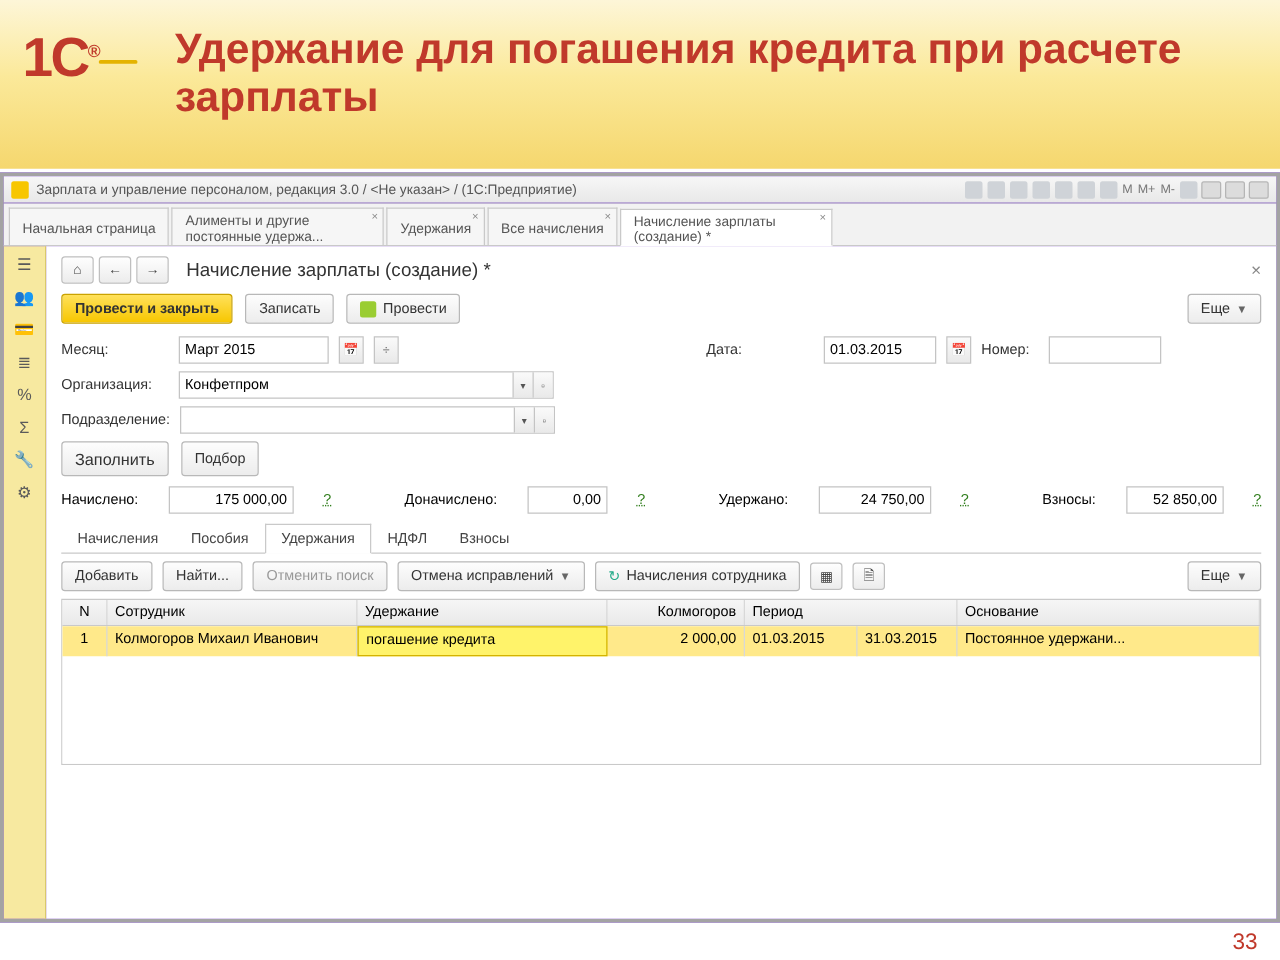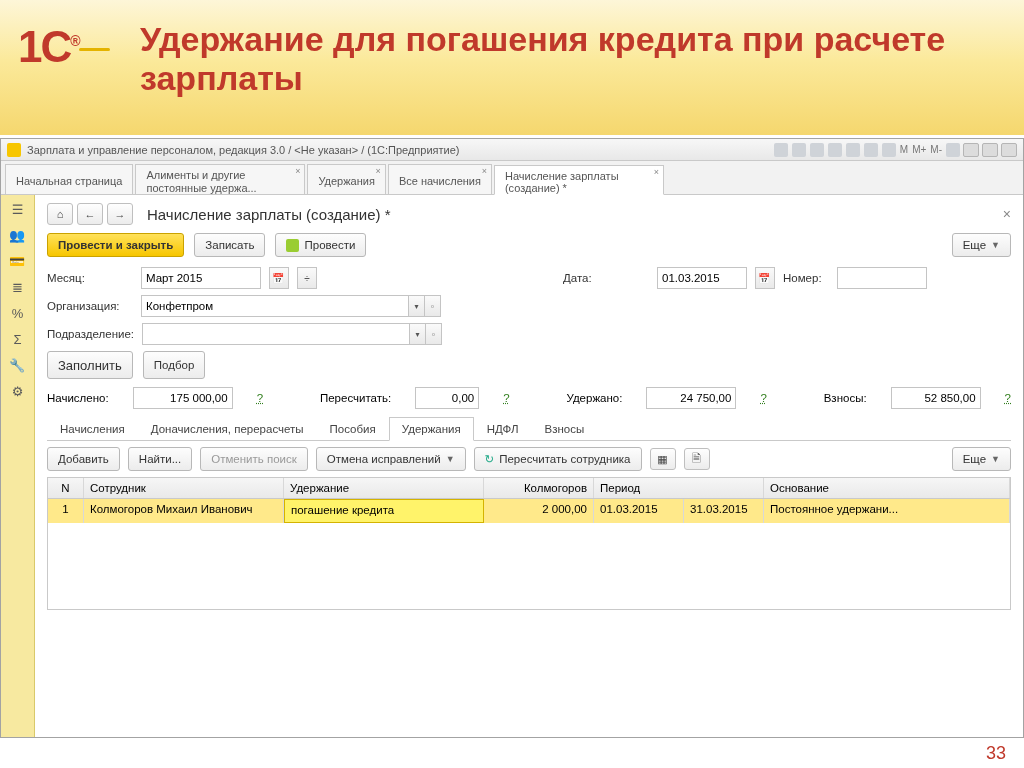--- a/index.html
+++ b/index.html
@@ -20,21 +20,21 @@
 .logo-1c .main sup { font-size: 14px; vertical-align: super; }
 .logo-1c .underline { width: 70px; height: 3px; background: #e4b300; margin-top: 4px; border-radius: 2px; }
 .slide-title {
   color: #c0392b; font-size: 34px; font-weight: bold; line-height: 1.15;
   margin-left: 30px; margin-top: 8px;
 }
 
 
 .app-window {
   position: absolute; left: 0; top: 138px; right: 0; height: 600px;
-  background: #6d28d9; border: 1px solid #a3a3a3;
+  background: #6d28d9; border: 3px solid #a3a3a3;
 }
 .app-titlebar {
   height: 22px; background: linear-gradient(#f7f7f7,#e8e8e8);
   border-bottom: 1px solid #c9c9c9;
   display: flex; align-items: center; padding: 0 6px; font-size: 11px; color: #555;
 }
 .app-titlebar .ico { width: 14px; height: 14px; background: #f7c600; border-radius: 2px; margin-right: 6px; }
 .app-titlebar .spacer { flex: 1; }
 .app-titlebar .tbicon { width: 14px; height: 14px; margin-left: 4px; background: #cfd3d8; border-radius: 2px; }
 .app-titlebar .tbtxt { font-size: 10px; color: #777; margin-left: 4px; }
@@ -247,53 +247,52 @@
       <div class="formrow" style="gap:10px;margin-top:4px">
         <button class="btn" style="height:28px;font-size:13px">Заполнить</button>
         <button class="btn" style="height:28px">Подбор</button>
       </div>
 
       <div class="totals">
         <span>Начислено:</span>
         <input class="input num" style="width: 100px; text-align: right;" readonly="" value="175 000,00">
         <span class="linkq">?</span>
         <span style="width:14px"></span>
-        <span>Пересчитать:</span>
+        <span>Доначислено:</span>
         <input class="input num" style="width: 64px; text-align: right;" readonly="" value="0,00">
         <span class="linkq">?</span>
         <span style="width:14px"></span>
         <span>Удержано:</span>
         <input class="input num" style="width: 90px; text-align: right;" readonly="" value="24 750,00">
         <span class="linkq">?</span>
         <span style="width:14px"></span>
         <span>Взносы:</span>
-        <input class="input num" style="width: 90px; text-align: right;" readonly="" value="52 850,00">
+        <input class="input num" style="width: 78px; text-align: right;" readonly="" value="52 850,00">
         <span class="linkq">?</span>
       </div>
 
       <div class="subtabs">
         <div class="subtab">Начисления</div>
-        <div class="subtab">Доначисления, перерасчеты</div>
         <div class="subtab">Пособия</div>
         <div class="subtab active">Удержания</div>
         <div class="subtab">НДФЛ</div>
         <div class="subtab">Взносы</div>
       </div>
 
       <div class="gridtoolbar">
         <button class="btn">Добавить</button>
         <button class="btn">Найти...</button>
         <button class="btn" style="color:#999">Отменить поиск</button>
         <button class="btn">
             <span>Отмена исправлений</span>
             <span class="caret">▼</span>
           </button>
         <button class="btn">
             <span style="color:#2a8">↻</span>
-            <span>Пересчитать сотрудника</span>
+            <span>Начисления сотрудника</span>
           </button>
         <button class="smallbtn">▦</button>
         <button class="smallbtn">🗎</button>
         <span style="flex:1"></span>
         <button class="btn">
             <span>Еще</span>
             <span class="caret">▼</span>
           </button>
       </div>
 

